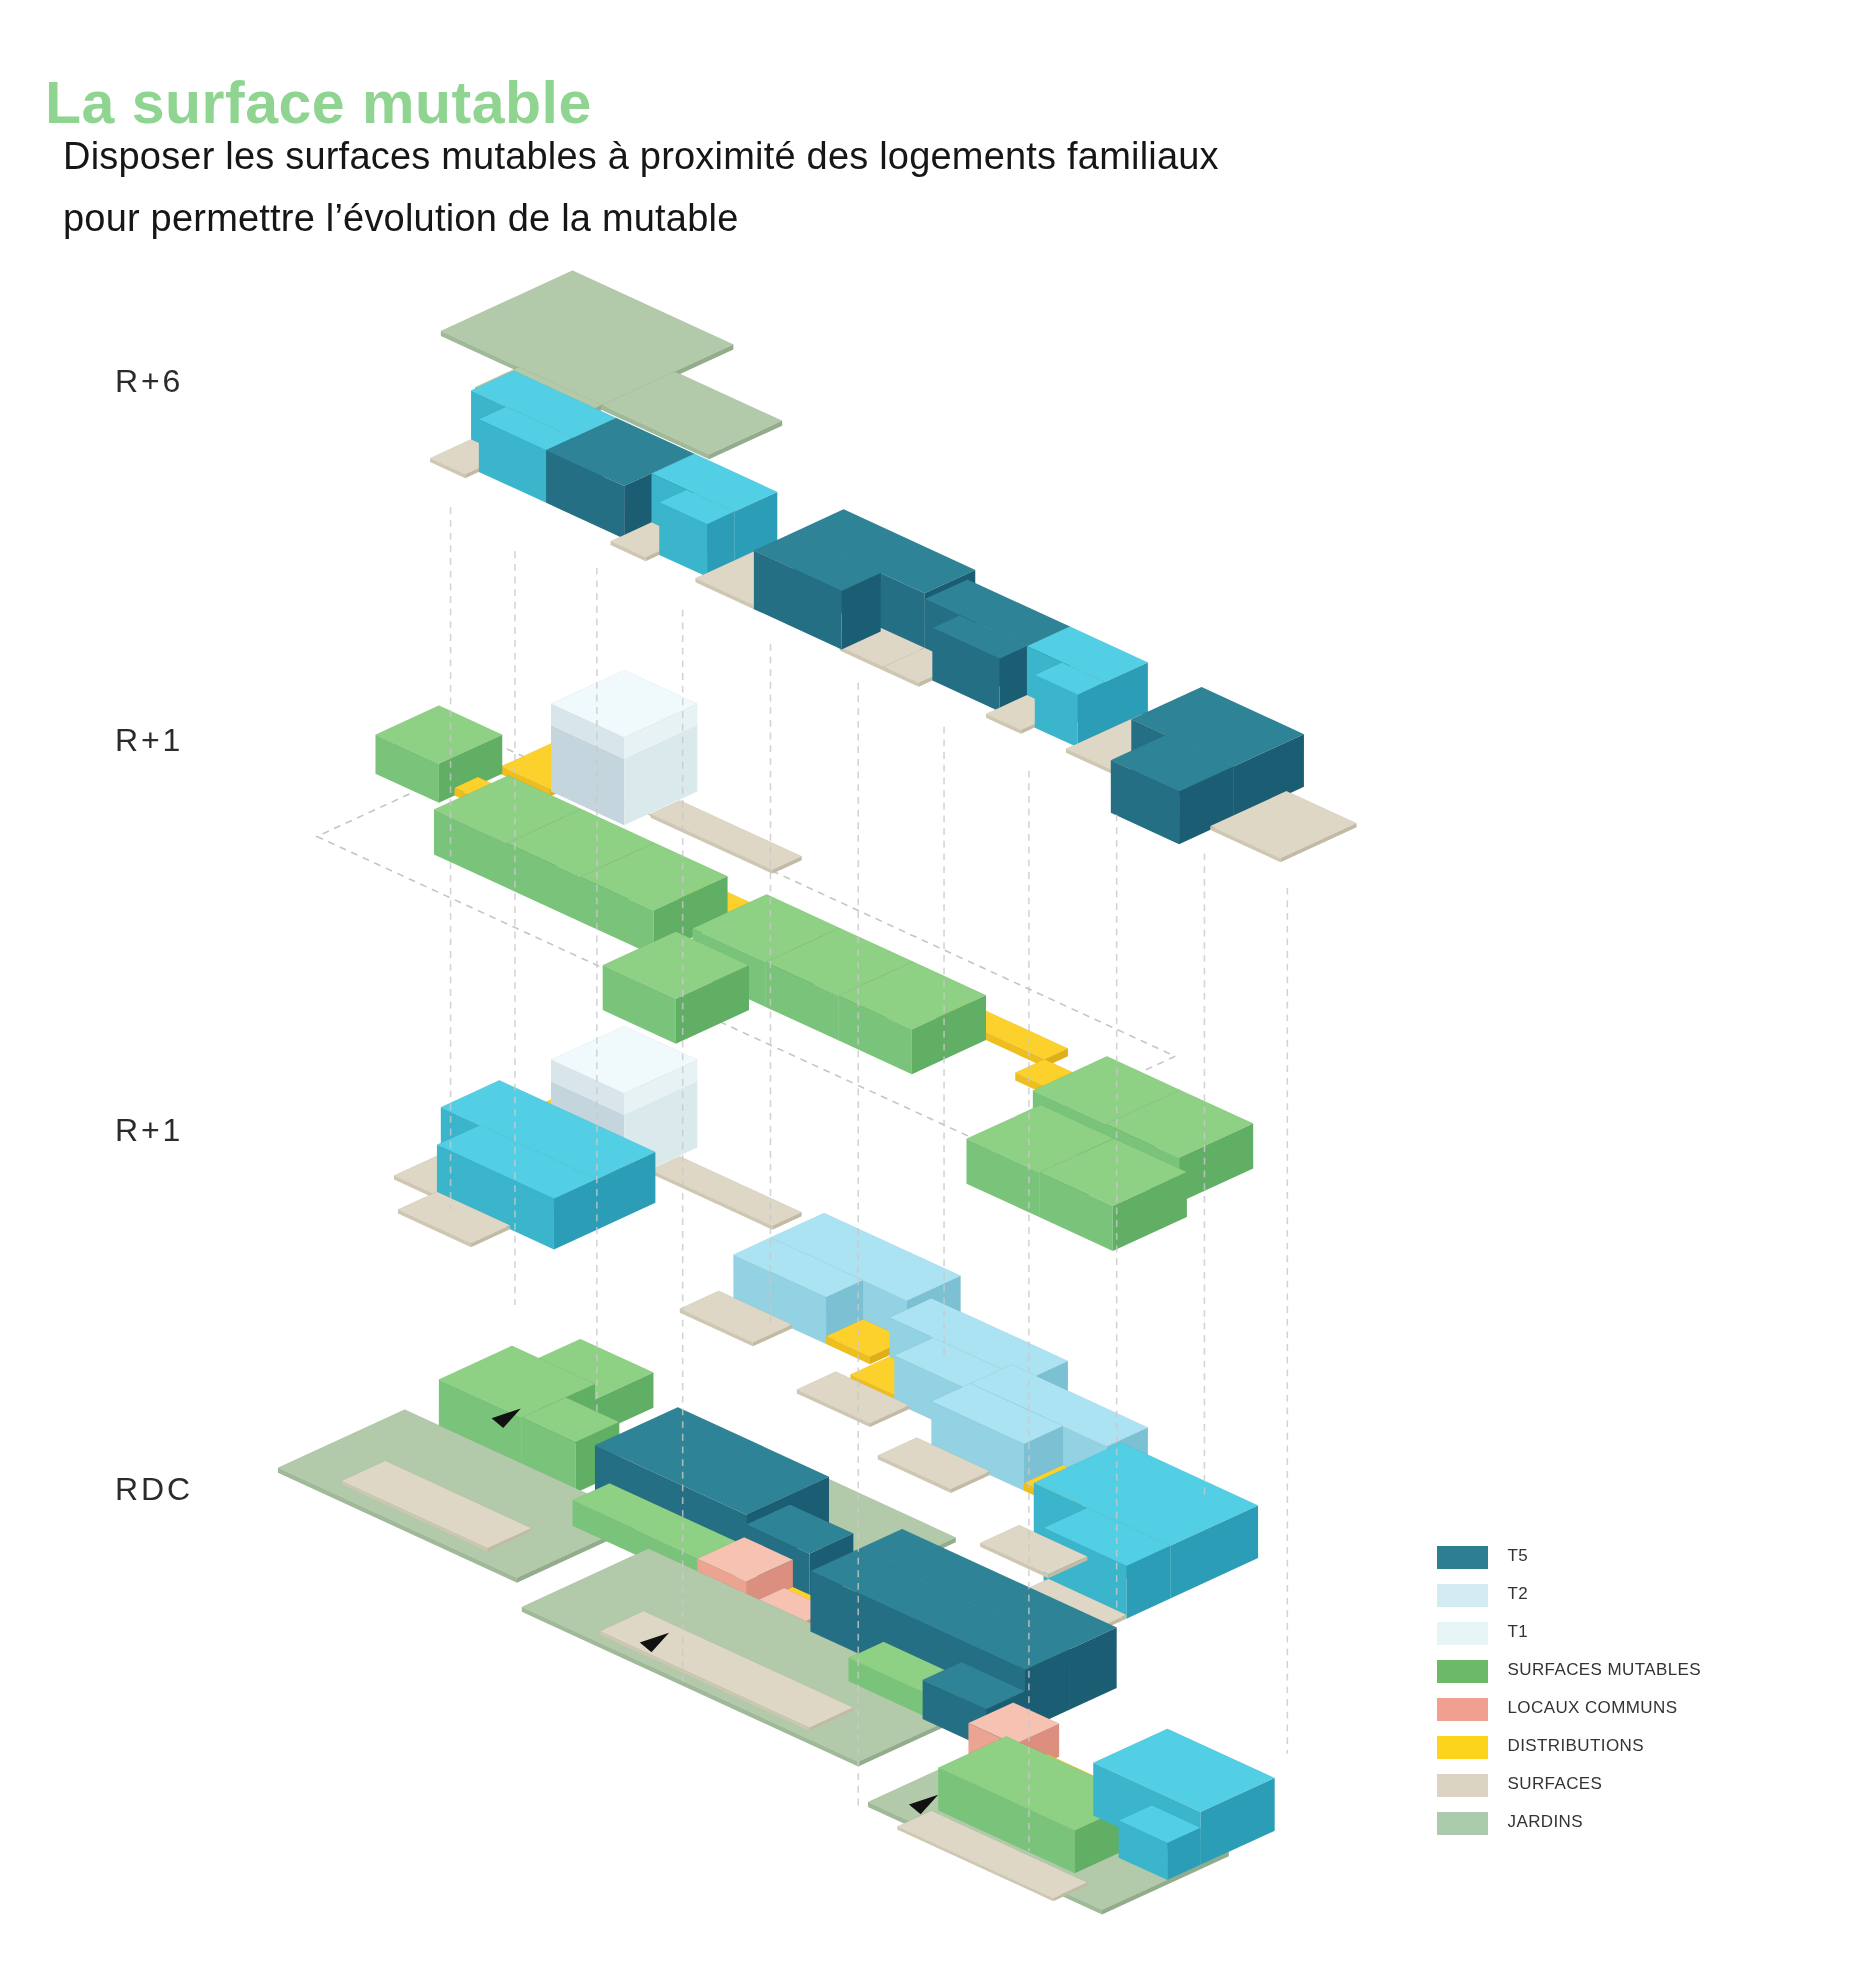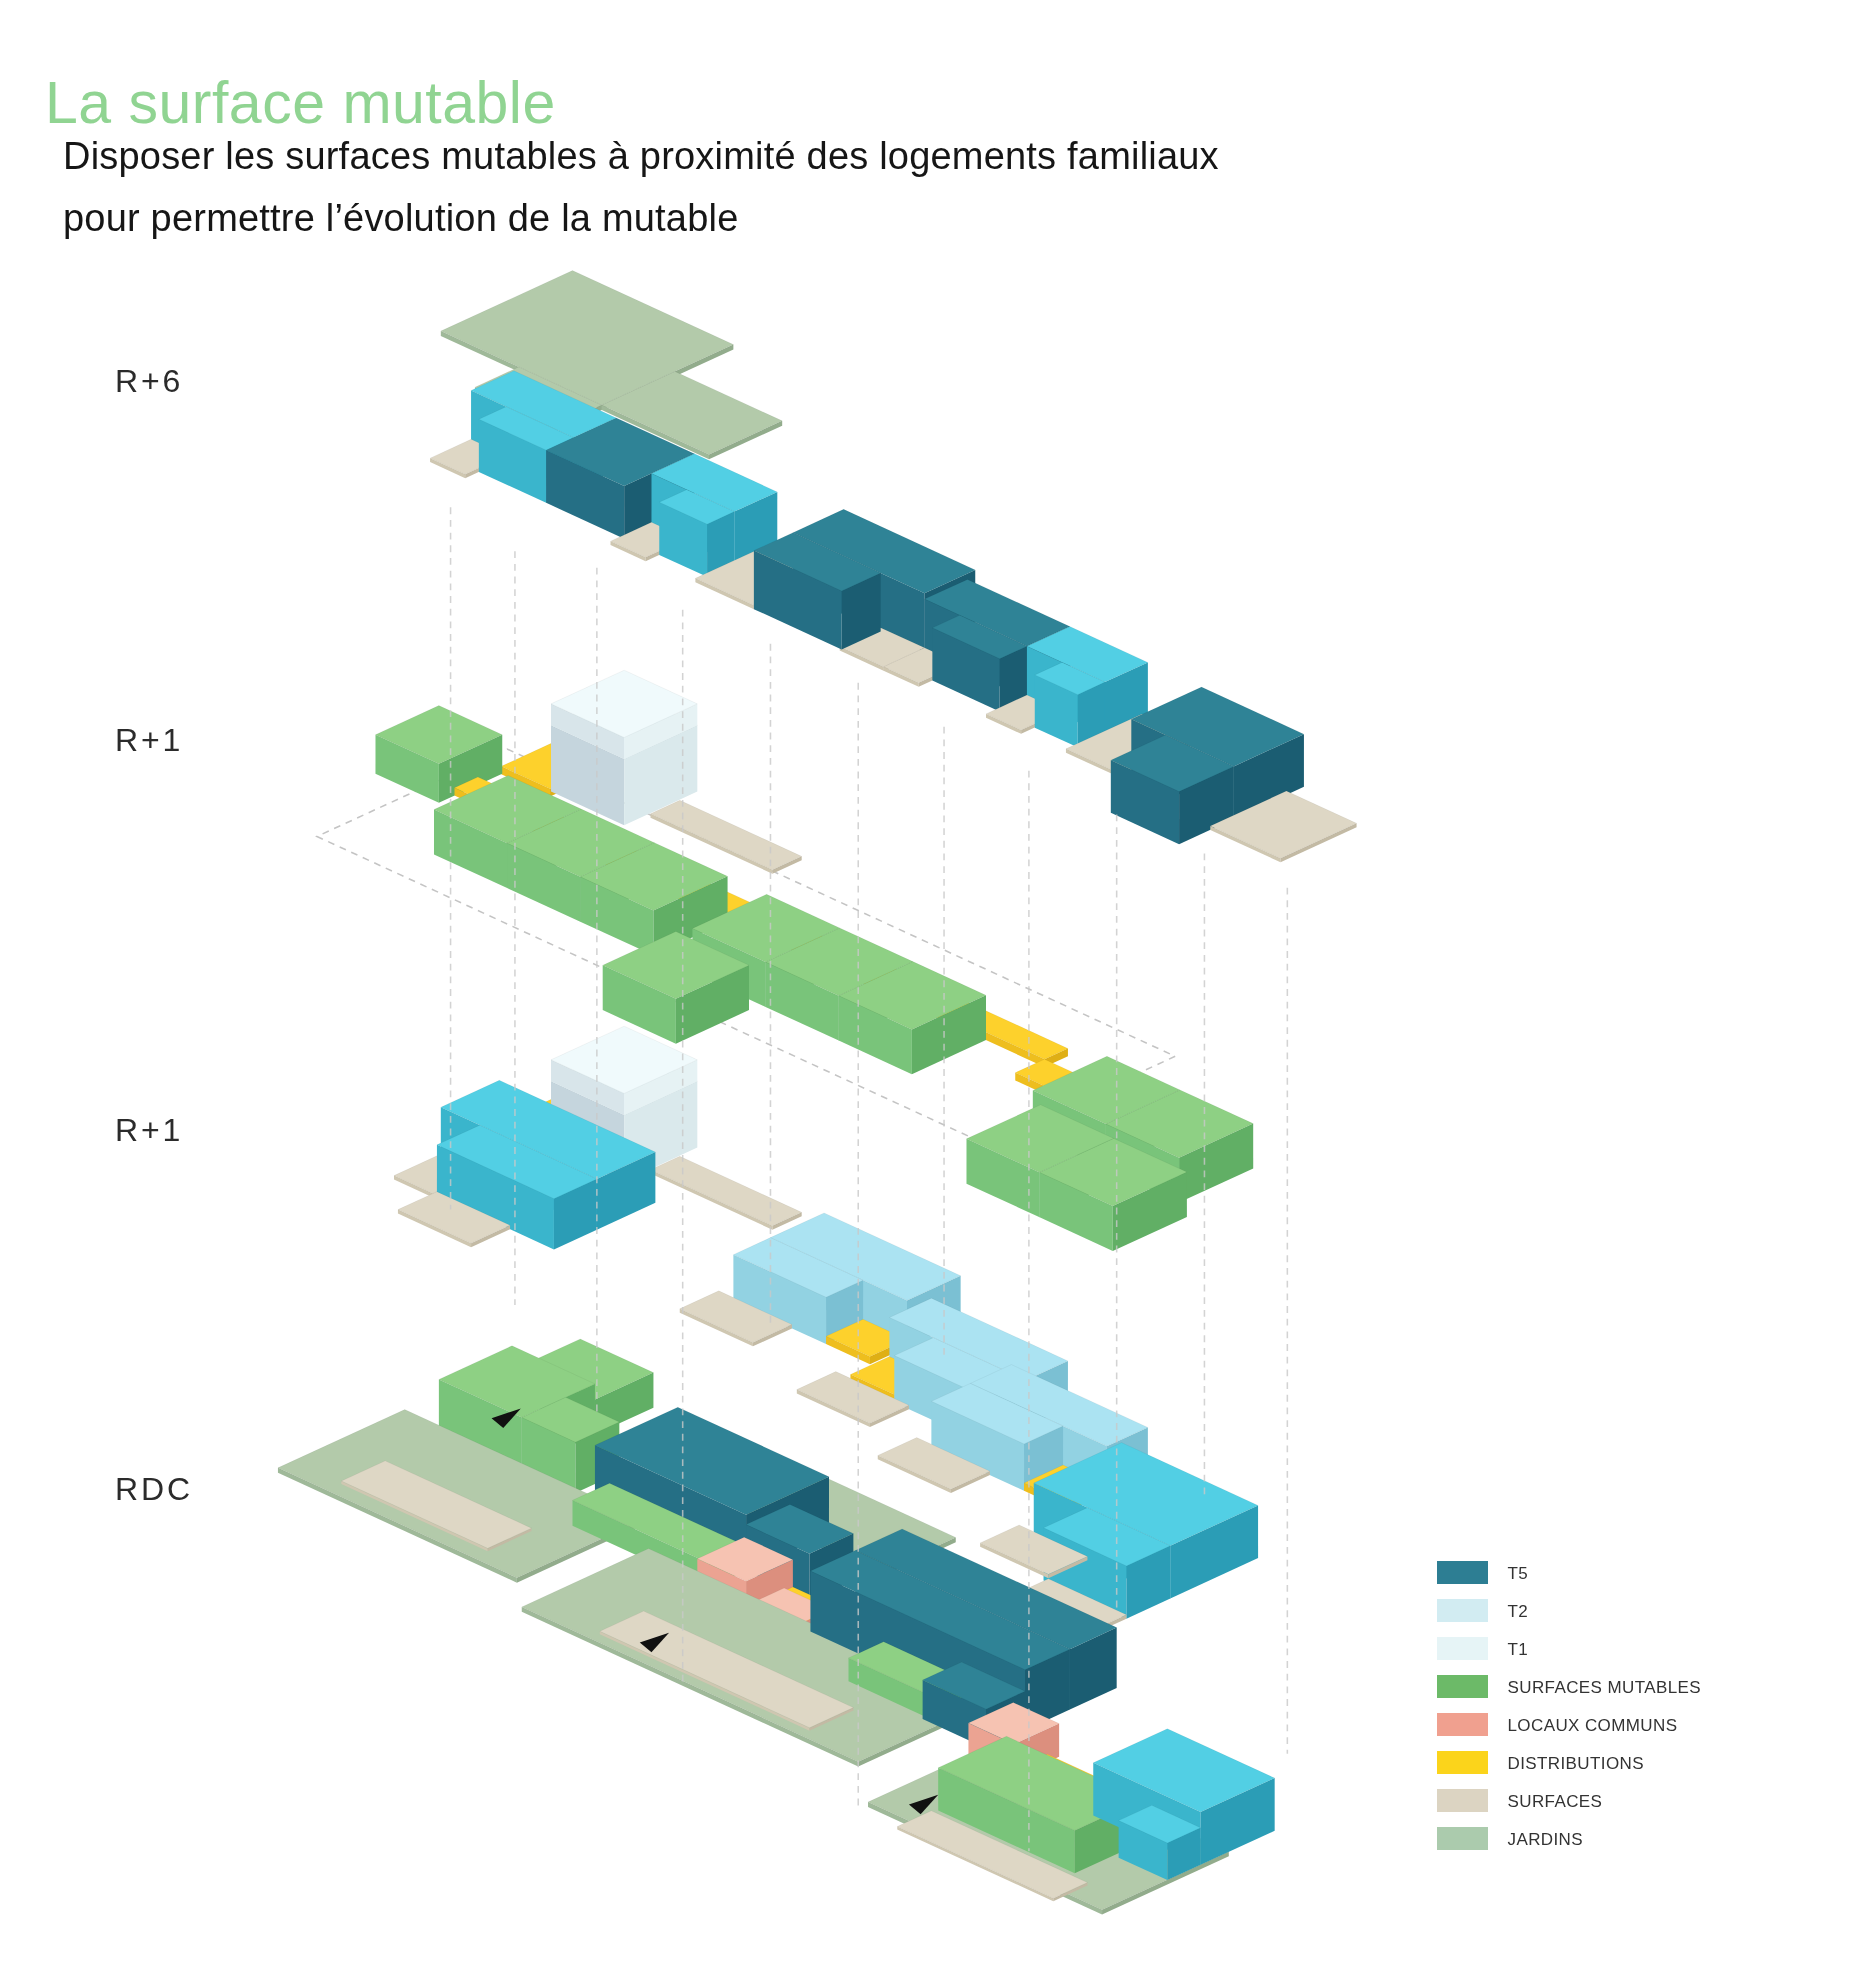--- a/index.html
+++ b/index.html
@@ -1,24 +1,24 @@
 <!DOCTYPE html>
 <html><head>
 <meta charset="utf-8">
 <style>
   html,body{margin:0;padding:0;background:#fff;}
   .screenshot{position:relative;width:1853px;height:1986px;background:#ffffff;overflow:hidden;
     font-family:"Liberation Sans","DejaVu Sans",sans-serif;}
-  .page-title{position:absolute;left:45px;top:29px;font-size:59px;font-weight:400;letter-spacing:0.5px;}
+  .page-title{position:absolute;left:45px;top:29px;font-size:59px;font-weight:700;letter-spacing:0.5px;}
   .page-subtitle{position:absolute;left:63px;top:125px;font-size:38px;font-weight:400;color:#161616;
     line-height:62px;letter-spacing:0.2px;}
   .floor-label{position:absolute;font-size:32px;font-weight:400;color:#2b2b2b;letter-spacing:2.9px;}
   #scene{position:absolute;left:0;top:0;}
   .legend{position:absolute;left:1437px;top:1546px;width:410px;}
-  .legend-row{display:flex;align-items:flex-end;height:38px;}
+  .legend-row{display:flex;align-items:flex-start;height:38px;}
   .legend-swatch{width:51px;height:23.4px;margin-right:19.5px;flex:0 0 auto;}
   .legend-label{font-size:17px;color:#333;letter-spacing:0.4px;white-space:nowrap;}
 </style>
 </head>
 <body>
 
 <div class="screenshot">
 
   <h1 class="page-title" style="color: rgb(144, 212, 146);">La surface mutable</h1>
 

